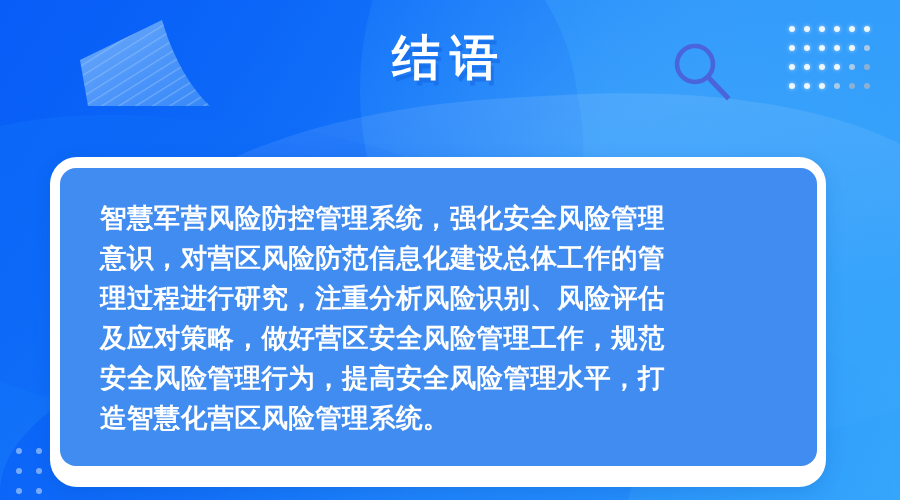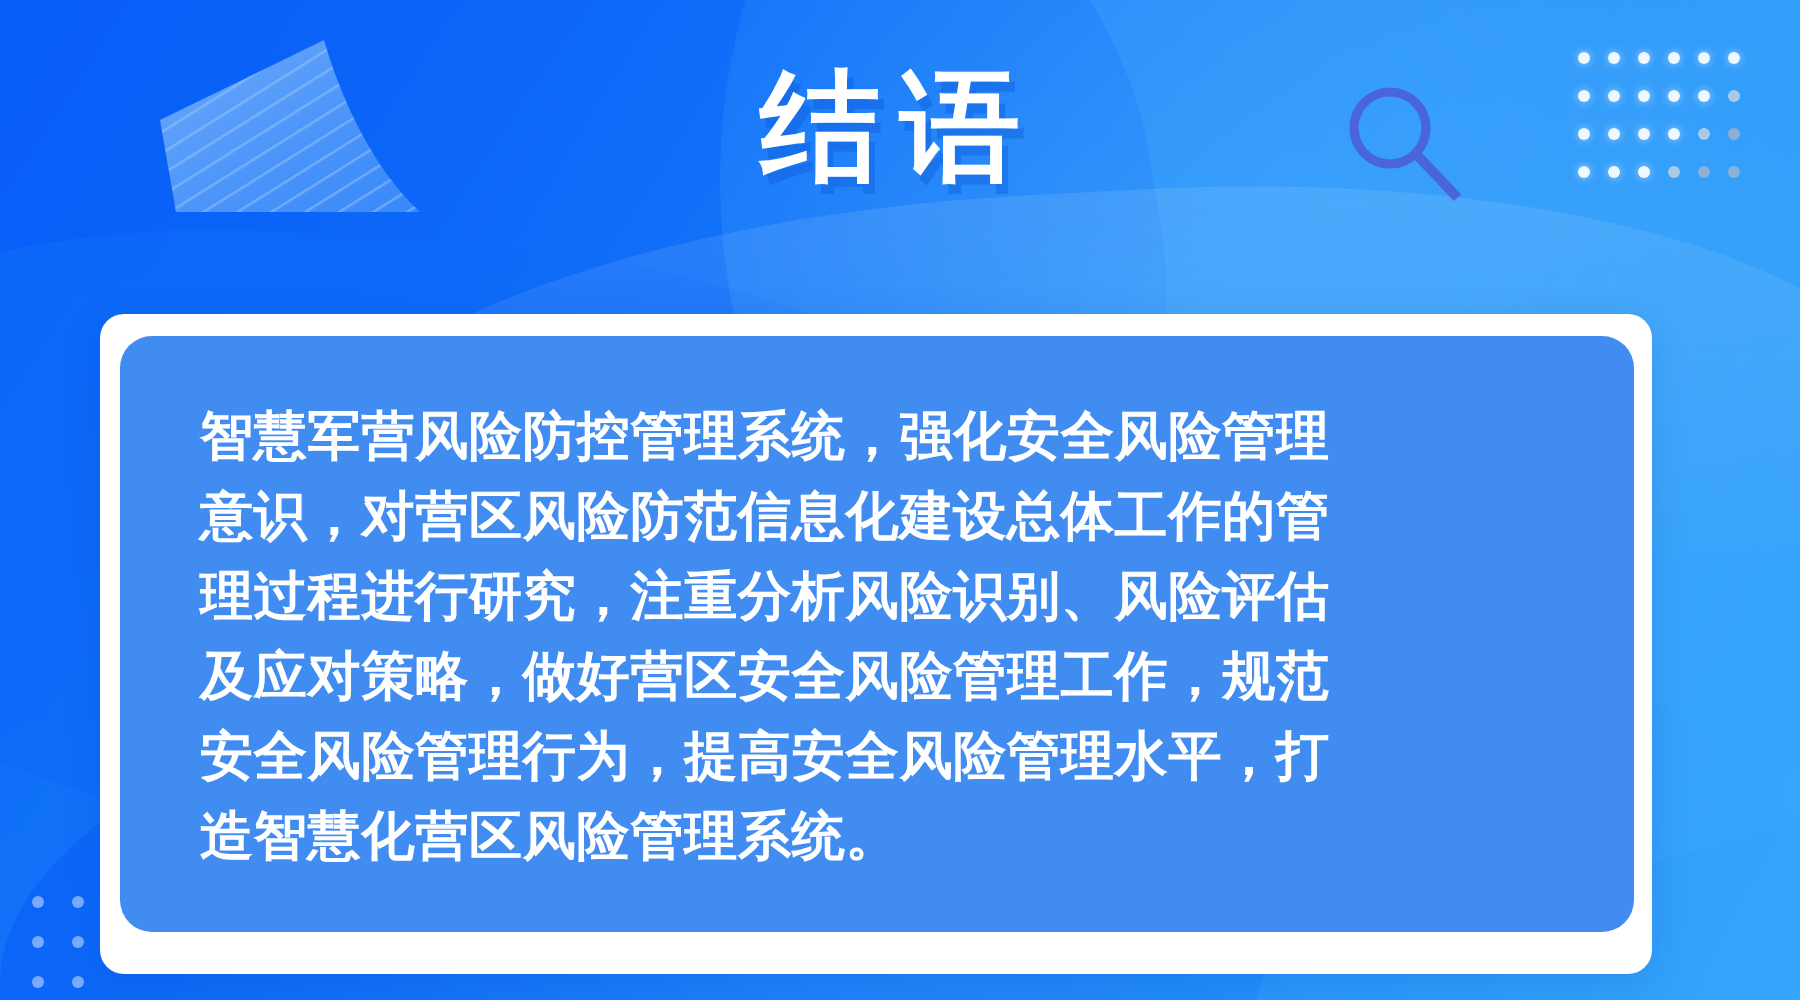--- a/index.html
+++ b/index.html
@@ -132,36 +132,36 @@
   }
 
   
   .title {
     position: absolute;
     left: 0;
     top: 34px;
     width: 900px;
     text-align: center;
     color: #ffffff;
-    font-size: 60px;
+    font-size: 48px;
     font-weight: 700;
     letter-spacing: 10px;
     line-height: 1;
     text-shadow: 3px 5px 0 rgba(12,86,214,0.38);
     white-space: nowrap;
   }
 
   
   .card-outer {
     position: absolute;
     left: 50px;
     top: 157px;
     width: 776px;
     height: 330px;
-    border-radius: 12px;
+    border-radius: 27px;
     background: #ffffff;
     box-shadow: 0 4px 18px rgba(5,60,160,0.16);
   }
   .card-inner {
     position: absolute;
     left: 10px;
     top: 11px;
     right: 9px;
     bottom: 21px;
     border-radius: 16px;

